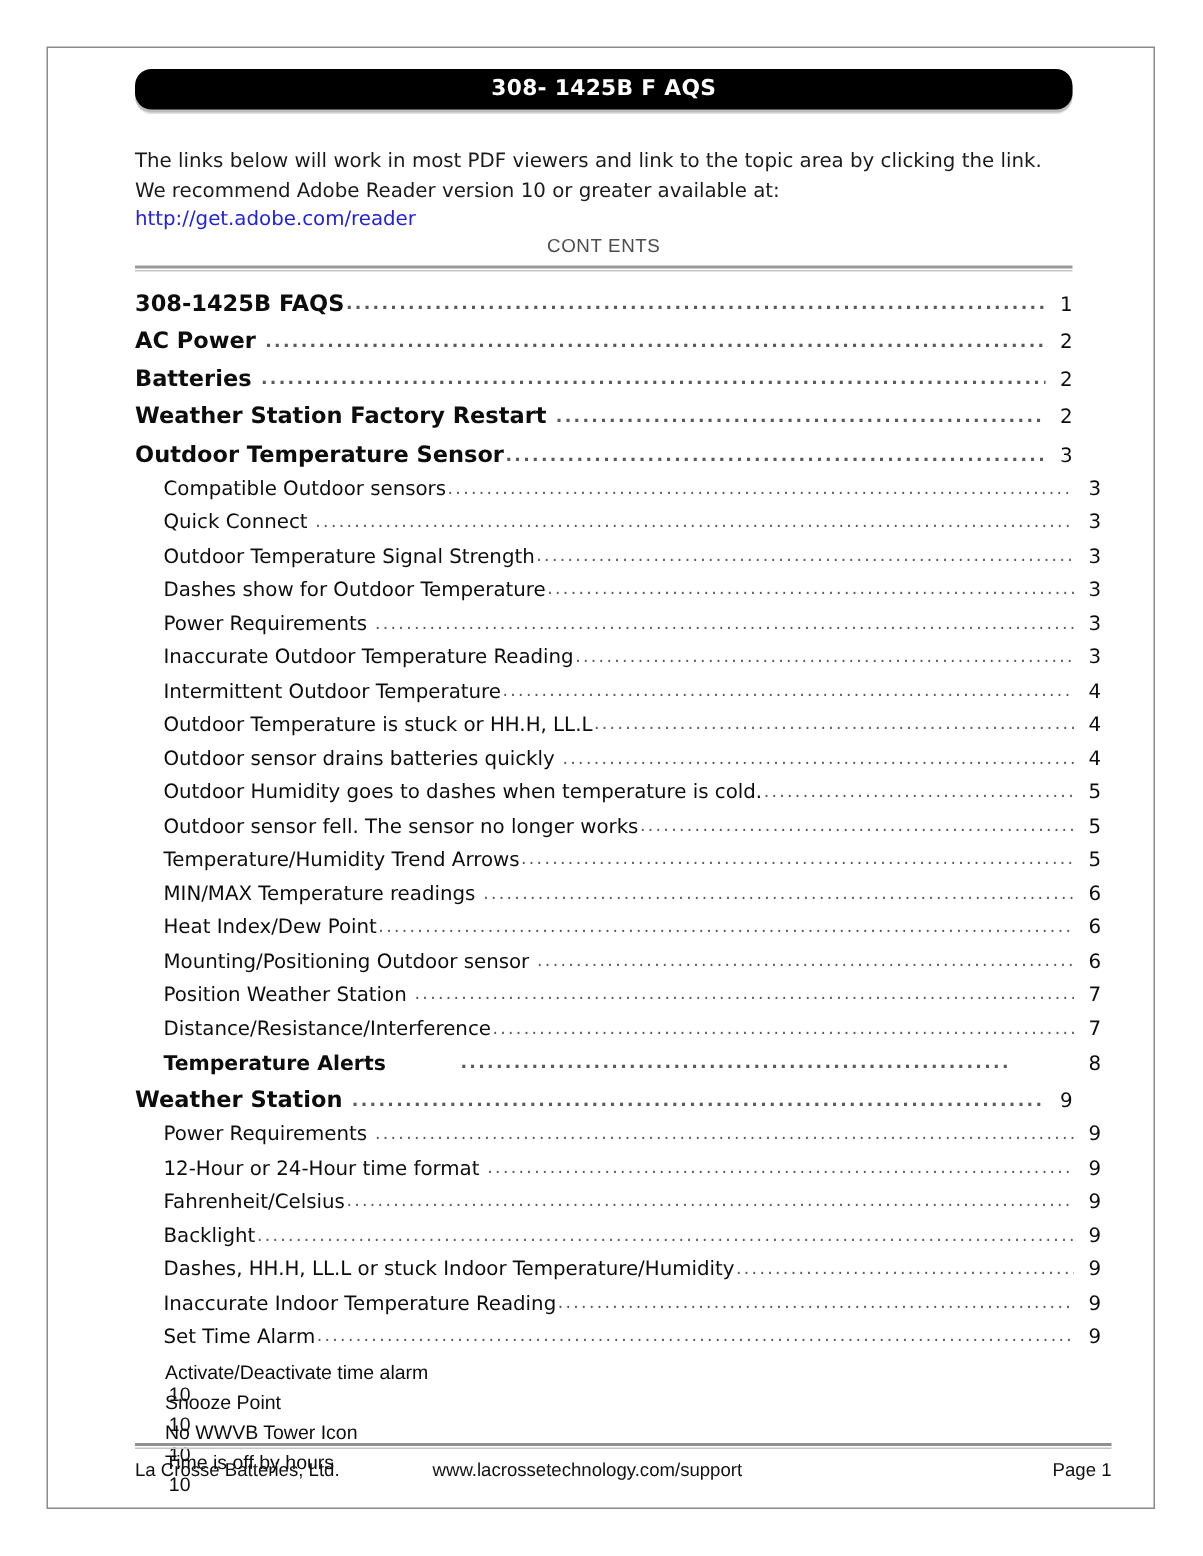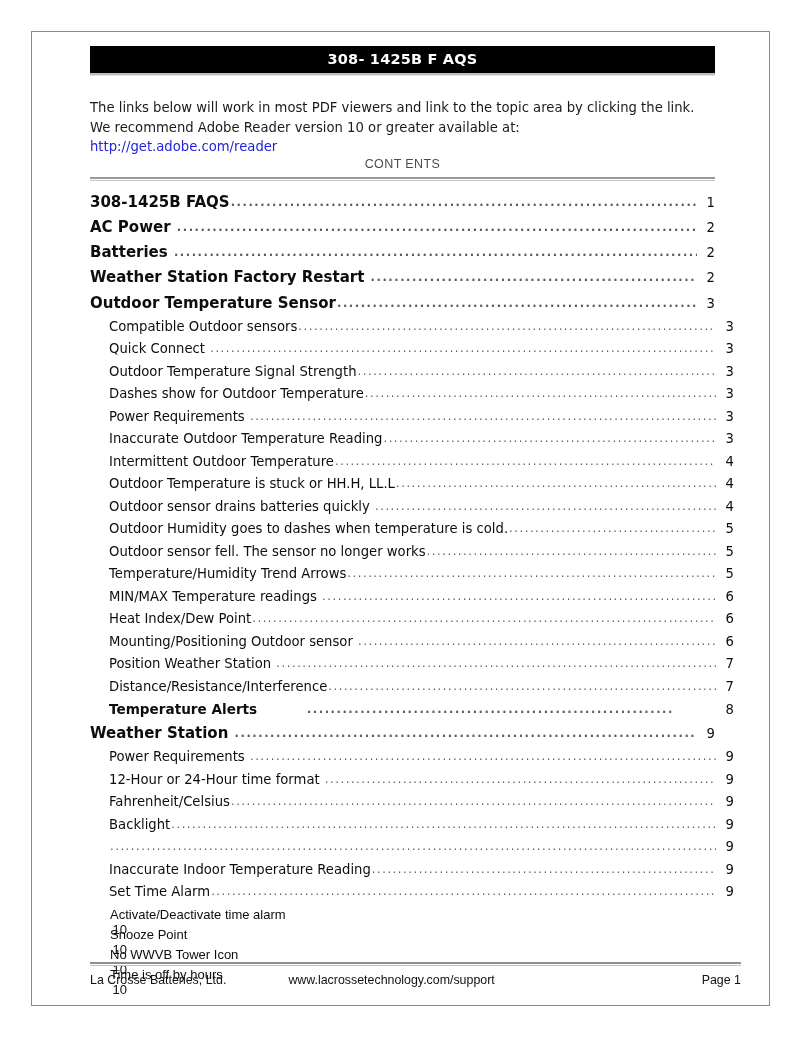--- a/index.html
+++ b/index.html
@@ -37,20 +37,21 @@
   .title-bar {
     background: #000000;
     color: #ffffff;
     text-align: center;
     font-family: "DejaVu Sans", sans-serif;
     font-weight: bold;
     font-size: 14.5px;
     letter-spacing: 0.2px;
     padding: 5px 0 6px 0;
     box-shadow: 0 2px 0 0 #bdbdbd, 0 3px 0 0 #e2e2e2;
+    border-radius: 11px;
   }
 
   
   .intro {
     margin-top: 25px;
     font-family: "DejaVu Sans", sans-serif;
     font-size: 13.2px;
     line-height: 19.5px;
     color: #1a1a1a;
   }
@@ -327,20 +328,21 @@
           <span class="toc-label">Fahrenheit/Celsius</span>
           <span class="toc-dots">.................................................................................................................................</span>
           <span class="toc-page">9</span>
         </div>
         <div class="toc-row lvl2">
           <span class="toc-label">Backlight</span>
           <span class="toc-dots">.................................................................................................................................</span>
           <span class="toc-page">9</span>
         </div>
         <div class="toc-row lvl2">
+          <span class="toc-label">Dashes, HH.H, LL.L or stuck Indoor Temperature/Humidity</span>
           <span class="toc-dots">.................................................................................................................................</span>
           <span class="toc-page">9</span>
         </div>
         <div class="toc-row lvl2">
           <span class="toc-label">Inaccurate Indoor Temperature Reading</span>
           <span class="toc-dots">.................................................................................................................................</span>
           <span class="toc-page">9</span>
         </div>
         <div class="toc-row lvl2">
           <span class="toc-label">Set Time Alarm</span>

